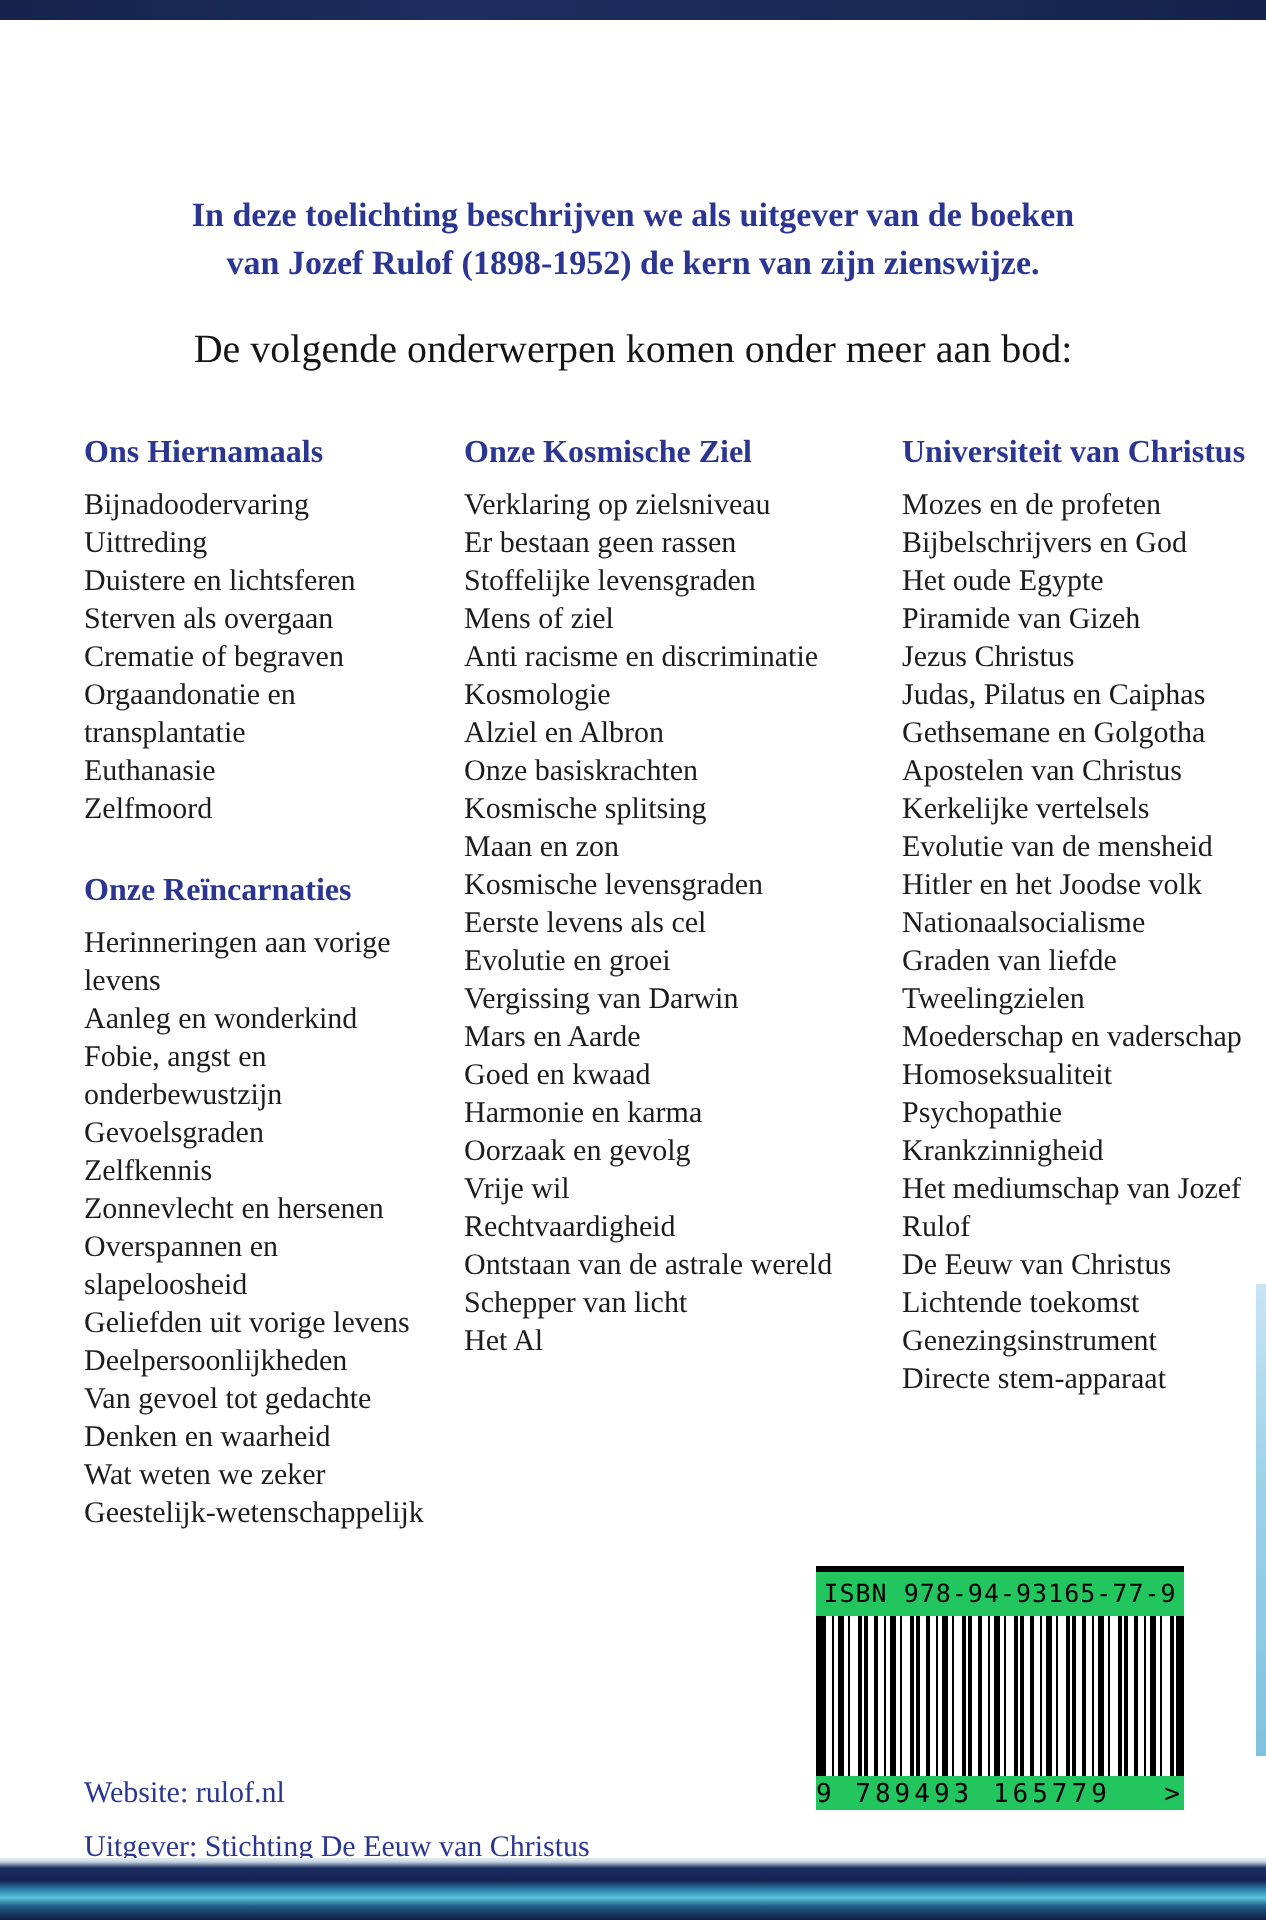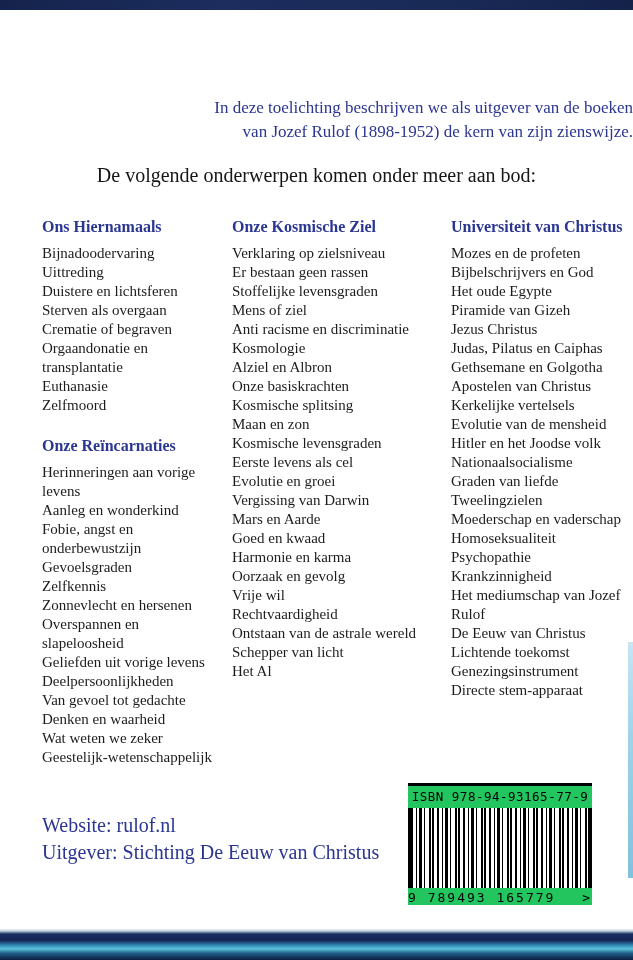--- a/index.html
+++ b/index.html
@@ -31,22 +31,22 @@
       #2e86b0 52%, #5cc3da 64%,
       #1f5d86 78%, #0e1d42 100%);
   }
   .edge-right{
     position:absolute;right:0;top:642px;width:5px;height:236px;
     background:linear-gradient(180deg,#c8e5f3 0%,#9fd3ea 40%,#7fc2de 100%);
   }
   
   .intro{
     position:absolute;top:96px;left:0;width:633px;
-    text-align:right;color:var(--accent);
-    font-weight:normal;font-size:17px;line-height:24px;
+    text-align:center;color:var(--accent);
+    font-weight:bold;font-size:17px;line-height:24px;
   }
   .subtitle{
     position:absolute;top:164px;left:0;width:633px;
     text-align:center;font-size:20px;color:#151515;
   }
   
   .columns{
     position:absolute;top:216px;left:42px;width:562px;
     display:flex;
   }
@@ -60,22 +60,22 @@
     color:var(--accent);font-weight:bold;
     white-space:nowrap;
   }
   .topic-section + .topic-section{margin-top:20px;}
   .topic-section ul{
     list-style:none;margin:0;padding:0;
     font-size:15px;line-height:19px;color:var(--text);
   }
   
   .footer{
-    position:absolute;left:42px;top:812px;
-    color:var(--accent);font-size:20px;line-height:27px;
+    position:absolute;left:42px;top:884px;
+    color:var(--accent);font-size:15px;line-height:27px;
   }
   
   .barcode-block{
     position:absolute;left:408px;top:783px;width:184px;
     background:#22c55e;
   }
   .bar-top-line{height:3px;background:#000;width:100%;}
   .isbn{
     font-family:"DejaVu Sans Mono", monospace;
     font-size:12.5px;letter-spacing:0.5px;

